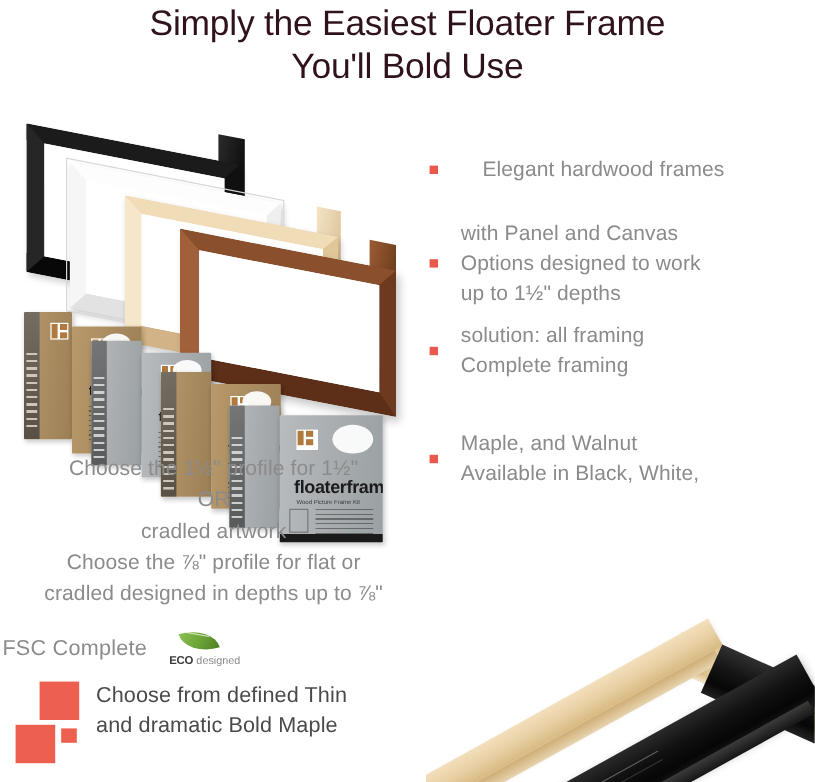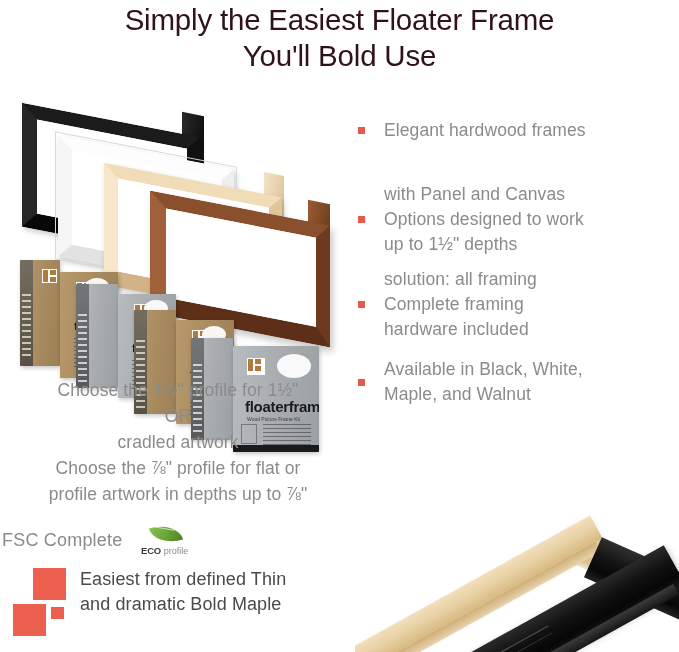--- a/index.html
+++ b/index.html
@@ -167,21 +167,21 @@
     background: #e9594b;
     margin-right: 19px;
   }
   .bullet-text {
     color: #8b8b8b;
     font-size: 17.5px;
     line-height: 25px;
     font-weight: 400;
     letter-spacing: 0.1px;
   }
-  .br1 { top: 6px; }
+  .br1 { top: 17px; gap: 18px; }
   .br2 { top: 70px; }
   .br3 { top: 155px; }
   .br4 { top: 245px; }
 
   
   .profile-copy {
     position: absolute;
     left: 0; top: 377px;
     width: 356px;
     text-align: center;
@@ -406,58 +406,57 @@
         <span style="display:block">Options designed to work</span>
         <span style="display:block">up to 1½" depths</span>
       </span>
     </div>
 
     <div class="bullet-row br3">
       <span class="bullet-sq"></span>
       <span class="bullet-text">
         <span style="display:block">solution: all framing</span>
         <span style="display:block">Complete framing</span>
-        <span style="display:block">hardware included</span>
       </span>
     </div>
 
     <div class="bullet-row br4">
       <span class="bullet-sq"></span>
       <span class="bullet-text">
+        <span style="display:block">Maple, and Walnut</span>
         <span style="display:block">Available in Black, White,</span>
-        <span style="display:block">Maple, and Walnut</span>
       </span>
     </div>
 
   </div>
 
   <div class="profile-copy">
     <span>Choose the 1½" profile for 1½"</span>
     <span>OR</span>
     <span>cradled artwork</span>
     <span>Choose the ⅞" profile for flat or</span>
-    <span>profile artwork in depths up to ⅞"</span>
+    <span>cradled designed in depths up to ⅞"</span>
   </div>
 
   <div class="fsc">FSC Complete</div>
 
   <div class="eco-badge">
     <div class="leaf"></div>
     <div class="eco-text">
       <b>ECO</b>
-      <i>profile</i>
+      <i>designed</i>
     </div>
   </div>
 
   <div class="sq sq-a"></div>
   <div class="sq sq-b"></div>
   <div class="sq sq-c"></div>
 
   <div class="styles-copy">
-    <span>Easiest from defined Thin</span>
+    <span>Choose from defined Thin</span>
     <span>and dramatic Bold Maple</span>
   </div>
 
   <div class="corner-photo">
     <div class="corner maple-arm-b"></div>
     <div class="corner maple-arm-a"></div>
     <div class="corner maple-lip-a"></div>
 
     <div class="corner black-arm-b"></div>
     <div class="corner black-arm-a">

